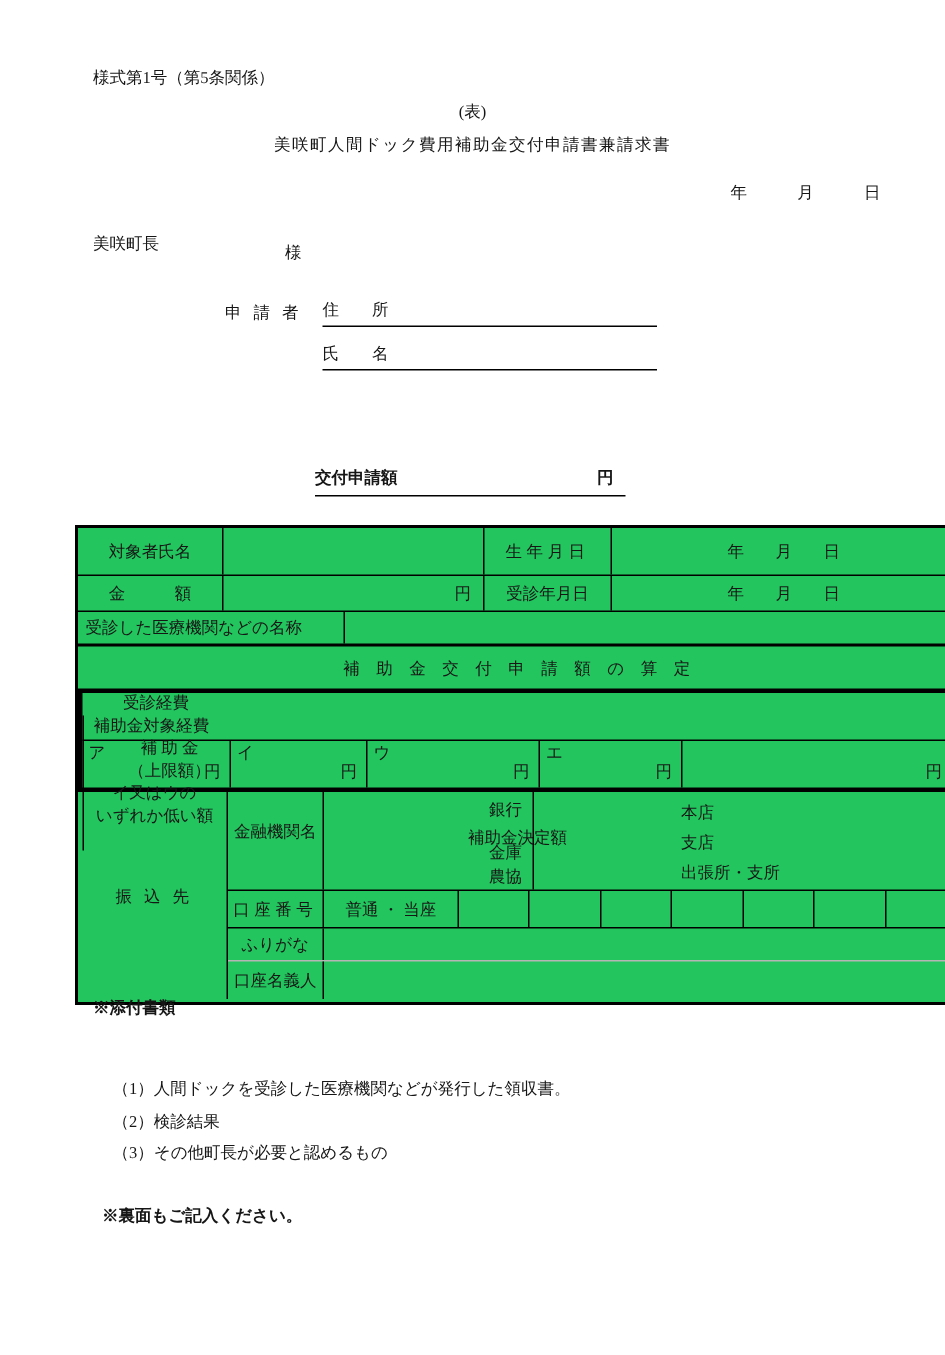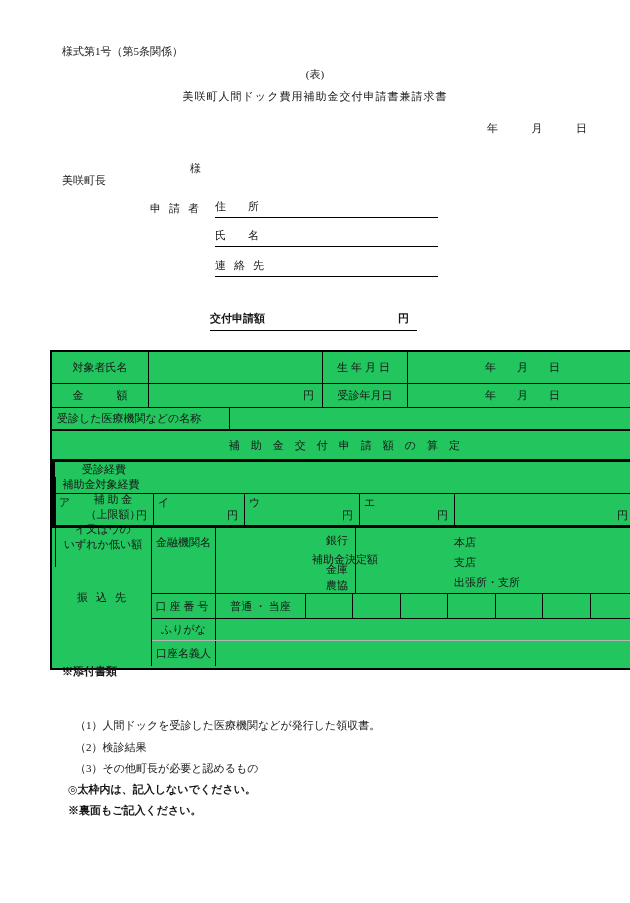--- a/index.html
+++ b/index.html
@@ -11,21 +11,21 @@
   }
   .abs { position:absolute; }
   .center-text { width:100%; text-align:center; }
   .pre { white-space:pre; }
 
   
   .form-number { left:62px; top:44px; }
   .side-label  { top:67px; }
   .form-title  { top:89px; letter-spacing:1px; }
   .date-line   { left:487px; top:121px; width:100px; display:flex; justify-content:space-between; }
-  .addressee   { left:62px; top:173px; }
+  .addressee   { left:62px; top:155px; }
   .honorific   { left:190px; top:161px; }
 
   
   .applicant-label { left:150px; top:201px; letter-spacing:8px; }
   .field-line { position:absolute; left:215px; width:223px; height:19px;
                 border-bottom:1px solid #000; }
   .fl-address { top:199px; }
   .fl-name    { top:228px; }
   .fl-contact { top:258px; }
   .ls8 { letter-spacing:8px; }
@@ -74,21 +74,21 @@
   .bank-left { width:100px; border-right:1px solid #000; display:flex;
                align-items:center; justify-content:center; letter-spacing:8px; padding-left:8px; }
   .bank-right { flex:1; display:flex; flex-direction:column; }
   .b-row { display:flex; }
   .b-r1 { height:65px; }
   .b-r2 { height:25px; border-top:1px solid #000; }
   .b-r3 { height:22px; border-top:1px solid #000; }
   .b-r4 { height:26px; border-top:1px solid #b5b5b5; }
   .blabel { width:64px; border-right:1px solid #000; display:flex;
             align-items:center; justify-content:center; }
-  .b-r1 .blabel { align-items:flex-start; padding-top:7px; }
+  .b-r1 .blabel { align-items:flex-start; padding-top:19px; }
   .bname { width:140px; border-right:1px solid #000; display:flex; flex-direction:column;
            align-items:flex-end; padding:4px 7px 0 0; line-height:16px; }
   .bname .first { margin-bottom:13px; }
   .bbranch { flex:1; padding:4px 0 0 98px; line-height:20px; }
   .acct { width:90px; border-right:1px solid #000; display:flex; align-items:center;
           justify-content:center; white-space:pre; }
   .digits { flex:1; display:flex; }
   .digit { flex:1; border-right:1px solid #000; }
   .digit:last-child { border-right:none; }
   .bfill { flex:1; }
@@ -119,23 +119,20 @@
   <div class="abs addressee">美咲町長</div>
   <div class="abs honorific">様</div>
 
   <div class="abs applicant-label">申請者</div>
 
   <div class="field-line fl-address">
     <span class="pre">住　　所</span>
   </div>
   <div class="field-line fl-name">
     <span class="pre">氏　　名</span>
-  </div>
-  <div class="field-line fl-contact">
-    <span class="ls8">連絡先</span>
   </div>
 
   <div class="abs amount-line">
     <span>交付申請額</span>
     <span class="unit">円</span>
   </div>
 
   <div class="abs main-table">
 
     <div class="trow r1">
@@ -249,16 +246,15 @@
         </div>
 
       </div>
     </div>
   </div>
 
   <div class="abs notes-title">※添付書類</div>
   <div class="abs note-item1">（1）人間ドックを受診した医療機関などが発行した領収書。</div>
   <div class="abs note-item2">（2）検診結果</div>
   <div class="abs note-item3">（3）その他町長が必要と認めるもの</div>
-  <div class="abs note-bold1">◎太枠内は、記入しないでください。</div>
   <div class="abs note-bold2">※裏面もご記入ください。</div>
 
 </div>
 
 </body></html>

